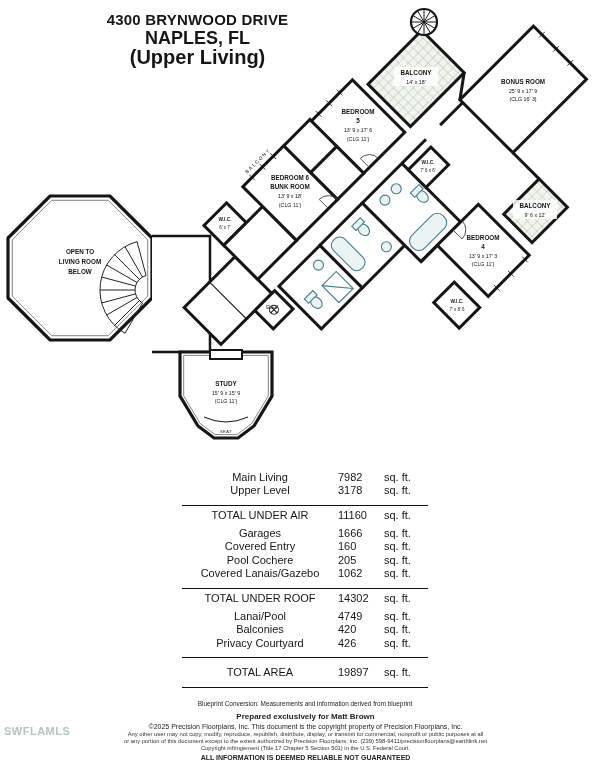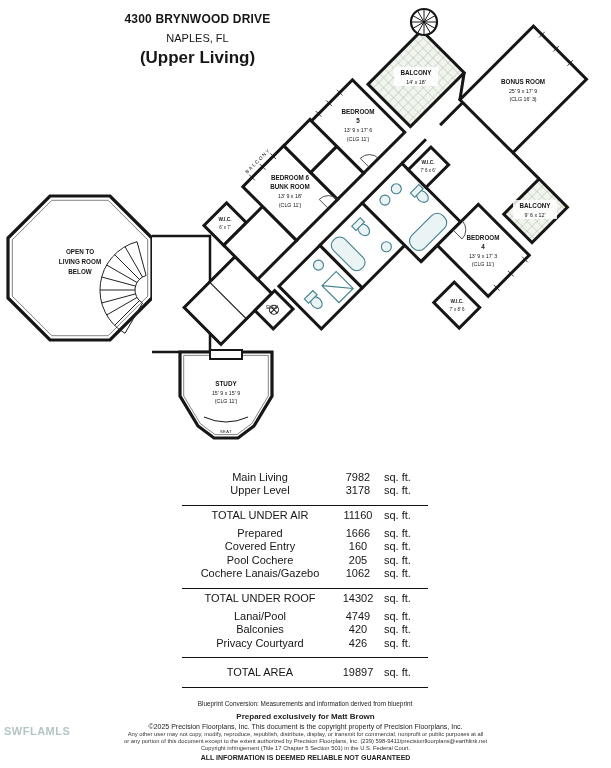--- a/index.html
+++ b/index.html
@@ -1,35 +1,35 @@
 <!DOCTYPE html>
 <html><head>
 <meta charset="utf-8">
 <style>
   html,body{margin:0;padding:0;background:#fff;}
   #page{position:relative;width:611px;height:768px;background:#fff;overflow:hidden;
         font-family:"Liberation Sans",sans-serif;color:#161616;}
   
   #title{position:absolute;left:95px;top:10px;width:205px;text-align:center;line-height:19px;}
-  #title .t1{font-size:12px;font-weight:bold;letter-spacing:.2px;}
-  #title .t2{font-size:11px;font-weight:normal;}
-  #title .t3{font-size:17px;font-weight:bold;}
+  #title .t1{font-size:15px;font-weight:bold;letter-spacing:.2px;}
+  #title .t2{font-size:18px;font-weight:bold;}
+  #title .t3{font-size:20px;font-weight:bold;}
   
   #plan{position:absolute;left:0;top:0;}
   .rn{font:bold 6.3px "Liberation Sans",sans-serif;}
   .rd{font:5.3px "Liberation Sans",sans-serif;}
   .rt{font:bold 4.8px "Liberation Sans",sans-serif;}
   .rtd{font:4.5px "Liberation Sans",sans-serif;}
   .rseat{font:4px "Liberation Sans",sans-serif;letter-spacing:.5px;}
   .rbalc{font:4.8px "Liberation Sans",sans-serif;letter-spacing:1.5px;}
   
   #areas{position:absolute;left:182px;top:470px;width:246px;font-size:11px;}
   .arow{display:flex;align-items:center;height:13.4px;}
   .alabel{flex:1;text-align:center;}
-  .aval{width:40px;text-align:center;}
+  .aval{width:40px;text-align:left;}
   .aunit{width:44px;text-align:left;padding-left:6px;}
   .rule{border-top:1.3px solid #111;margin:4px 0 3px 0;}
   .gap{height:4px;}
   #bpnote{margin-top:12px;text-align:center;font-size:6.4px;color:#222;}
   
   #footer{position:absolute;left:0;top:712px;width:611px;text-align:center;color:#222;}
   .f1{font-size:8px;font-weight:bold;line-height:10px;}
   .f2{font-size:7px;line-height:9px;}
   .f3{font-size:5.8px;line-height:6.8px;color:#333;}
   .f4{font-size:7px;font-weight:bold;line-height:10px;margin-top:2px;}
@@ -205,36 +205,36 @@
     </div>
     <div class="gap"></div>
     <div class="rule"></div>
     <div class="arow">
       <span class="alabel">TOTAL UNDER AIR</span>
       <span class="aval">11160</span>
       <span class="aunit">sq. ft.</span>
     </div>
     <div class="gap"></div>
     <div class="arow">
-      <span class="alabel">Prepared</span>
+      <span class="alabel">Garages</span>
       <span class="aval">1666</span>
       <span class="aunit">sq. ft.</span>
     </div>
     <div class="arow">
       <span class="alabel">Covered Entry</span>
       <span class="aval">160</span>
       <span class="aunit">sq. ft.</span>
     </div>
     <div class="arow">
       <span class="alabel">Pool Cochere</span>
       <span class="aval">205</span>
       <span class="aunit">sq. ft.</span>
     </div>
     <div class="arow">
-      <span class="alabel">Cochere Lanais/Gazebo</span>
+      <span class="alabel">Covered Lanais/Gazebo</span>
       <span class="aval">1062</span>
       <span class="aunit">sq. ft.</span>
     </div>
     <div class="gap"></div>
     <div class="rule"></div>
     <div class="arow">
       <span class="alabel">TOTAL UNDER ROOF</span>
       <span class="aval">14302</span>
       <span class="aunit">sq. ft.</span>
     </div>

